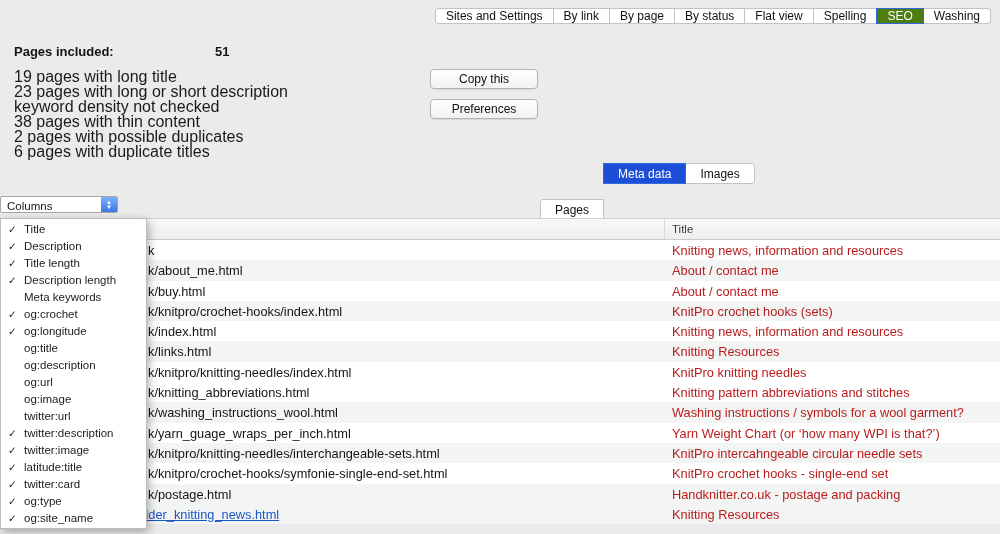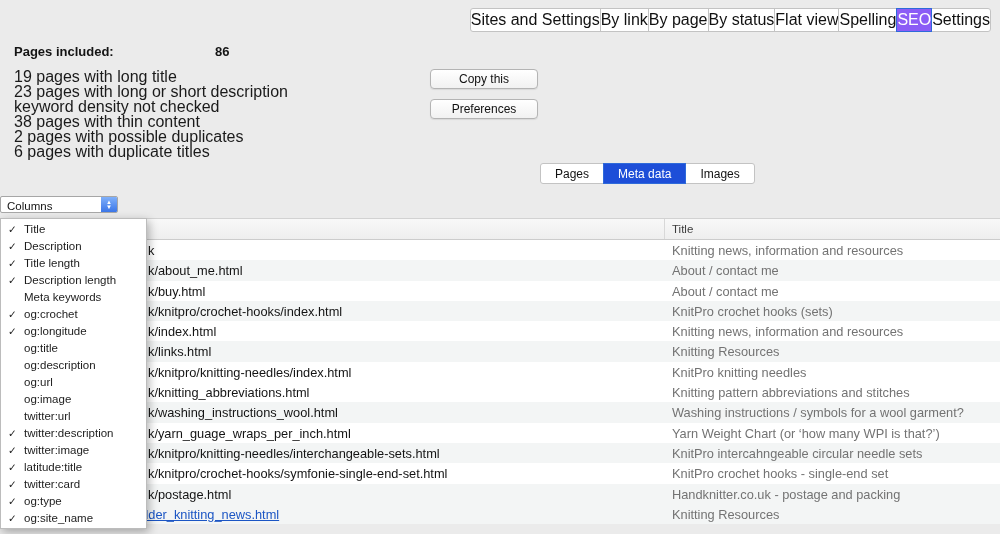--- a/index.html
+++ b/index.html
@@ -2,44 +2,44 @@
 <html><head>
 <meta charset="utf-8">
 <style>
   * { box-sizing: border-box; margin: 0; padding: 0; }
   html, body { background:#ebebeb; }
   body { font-family: "Liberation Sans", "DejaVu Sans", sans-serif; }
   .app { position:relative; width:1000px; height:534px; overflow:hidden; background:#ebebeb; color:#141414; }
 
   
   .tabbar { position:absolute; top:8px; right:9px; display:flex; }
-  .tab { height:24px; padding:0 0; font-size:16px; font-family:inherit; color:#111;
+  .tab { height:16px; padding:0 10px; font-size:12px; font-family:inherit; color:#111;
          background:#fff; border:1px solid #c3c3c3; margin-left:-1px; cursor:default; white-space:nowrap; }
   .tab:first-child { border-radius:3px 0 0 3px; margin-left:0; }
   .tab:last-child { border-radius:0 3px 3px 0; }
-  .tab.active { background:#8b5cf6; border-color:#2e6ada; color:#fff; position:relative; z-index:1; }
+  .tab.active { background:#4d7c0f; border-color:#2e6ada; color:#fff; position:relative; z-index:1; }
 
   
   .summary { position:absolute; left:14px; top:44px; width:320px; }
   .summary-head { position:relative; font-size:13px; font-weight:bold; height:16px; margin-bottom:9px; }
   .summary-count { position:absolute; left:201px; top:0; }
   .sline { font-size:16px; line-height:15px; color:#1a1a1a; }
 
   
   .push-btn { position:absolute; left:430px; width:108px; height:20px; font-family:inherit; font-size:12px;
               color:#111; background:linear-gradient(#ffffff,#f1f1f1); border:1px solid #b4b4b4;
               border-radius:4px; box-shadow:0 1px 1px rgba(0,0,0,0.08); }
   .push-btn.copy { top:69px; }
   .push-btn.prefs { top:99px; }
 
   
   .segmented { position:absolute; left:540px; top:163px; display:flex; }
   .seg { height:21px; padding:0 14px; font-family:inherit; font-size:12px; color:#111;
          background:#fff; border:1px solid #c3c3c3; margin-left:-1px; }
-  .seg:first-child { border-radius:3px 0 0 3px; margin-left:0; }
+  .seg:first-child { border-radius:3px 0 0 3px; margin-left:0;margin-top:36px; }
   .seg:last-child { border-radius:0 3px 3px 0; }
   .seg.active { background:#1d4ed8; border-color:#2e6ada; color:#fff; position:relative; z-index:1; }
 
   
   .columns-popup { position:absolute; left:0; top:196px; width:118px; height:17px; z-index:6;
                    background:#fff; border:1px solid #a6a6a6; border-radius:2px;
                    display:flex; align-items:flex-end; font-size:11.5px; padding-left:6px; }
   .popup-arrows { margin-left:auto; width:16px; height:15px; border-radius:0 1px 1px 0;
                   background:linear-gradient(#7fb0fa,#3b76e8); color:#fff;
                   display:flex; flex-direction:column; align-items:center; justify-content:center; }
@@ -50,21 +50,21 @@
                   background:linear-gradient(#f8f8f8,#eeeeee);
                   border-top:1px solid #d2d2d2; border-bottom:1px solid #cccccc; }
   .th-sep { position:absolute; left:664px; top:0; bottom:0; width:1px; background:#d8d8d8; }
   .th-title { position:absolute; left:672px; top:4px; font-size:11.5px; color:#3c3c3c; }
 
   
   .rows { position:absolute; left:0; right:0; top:240px; }
   .row { position:relative; height:20.3px; background:#fff; }
   .row.alt { background:#f3f5f5; }
   .cell-url { position:absolute; left:148px; top:3px; font-size:12.8px; white-space:nowrap; color:#141414; }
-  .cell-title { position:absolute; left:672px; top:3px; font-size:12.8px; white-space:nowrap; color:#737373; }
+  .cell-title { position:absolute; left:672px; top:3px; font-size:12.8px; white-space:nowrap; color:#b91c1c; }
   .row.partial .cell-url { left:6px; }
   .cell-url.link { color:#1b55c4; text-decoration:underline; }
 
   
   .menu { position:absolute; left:0; top:218px; width:147px; z-index:5; background:#fff;
           border:1px solid #bcbcbc; box-shadow:2px 3px 9px rgba(0,0,0,0.3); padding:1px 0; }
   .mi { height:17.05px; display:flex; align-items:center; font-size:11.5px; color:#1c1c1c; }
   .chk { width:15px; margin-left:4px; text-align:center; font-size:10.5px; color:#222; }
   .milabel { margin-left:4px; white-space:nowrap; }
 </style>
@@ -74,27 +74,27 @@
 <div class="app">
 
   <div class="tabbar" id="tabbar">
       <button class="tab">Sites and Settings</button>
       <button class="tab">By link</button>
       <button class="tab">By page</button>
       <button class="tab">By status</button>
       <button class="tab">Flat view</button>
       <button class="tab">Spelling</button>
       <button class="tab active">SEO</button>
-      <button class="tab">Settings</button>
+      <button class="tab">Washing</button>
     </div>
 
   <div class="summary">
     <div class="summary-head">
       <span>Pages included:</span>
-      <span class="summary-count">86</span>
+      <span class="summary-count">51</span>
     </div>
     <div id="summary-lines">
         <div class="sline">19 pages with long title</div>
         <div class="sline">23 pages with long or short description</div>
         <div class="sline">keyword density not checked</div>
         <div class="sline">38 pages with thin content</div>
         <div class="sline">2 pages with possible duplicates</div>
         <div class="sline">6 pages with duplicate titles</div>
       </div>
   </div>

